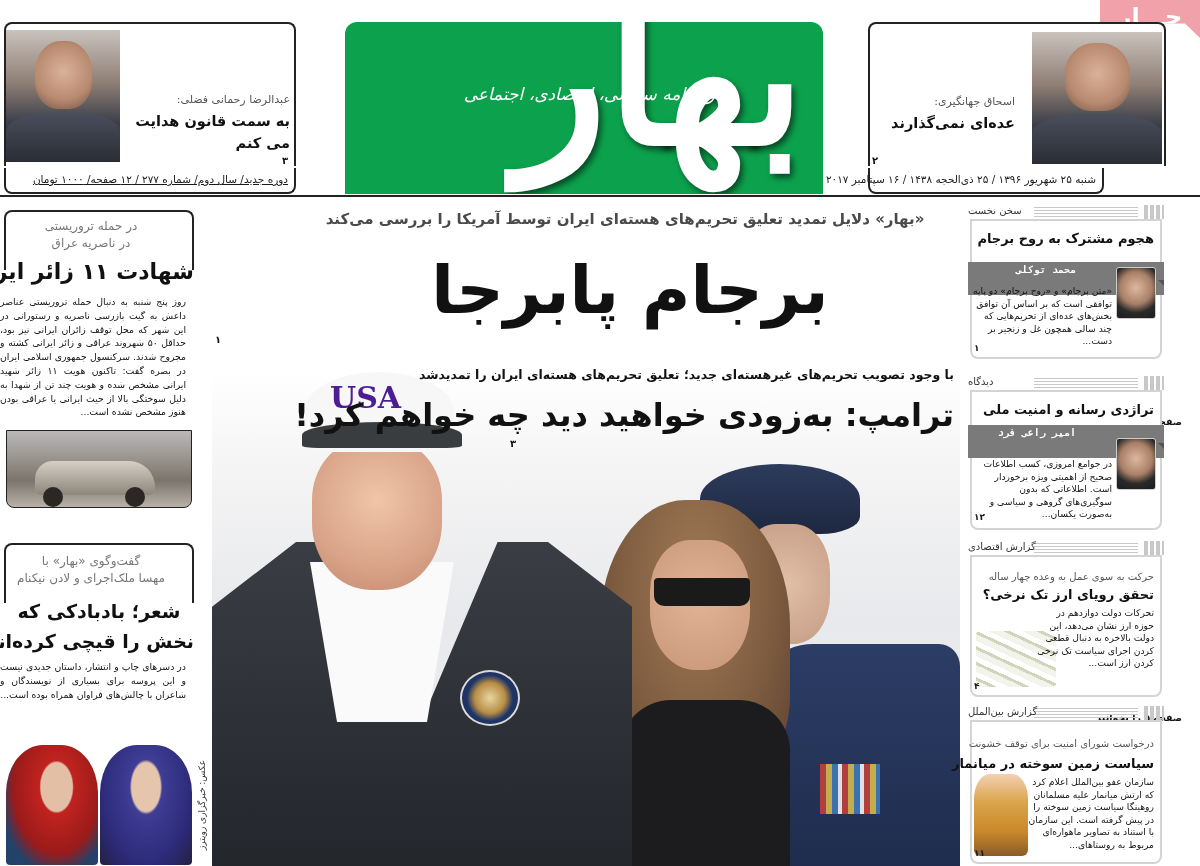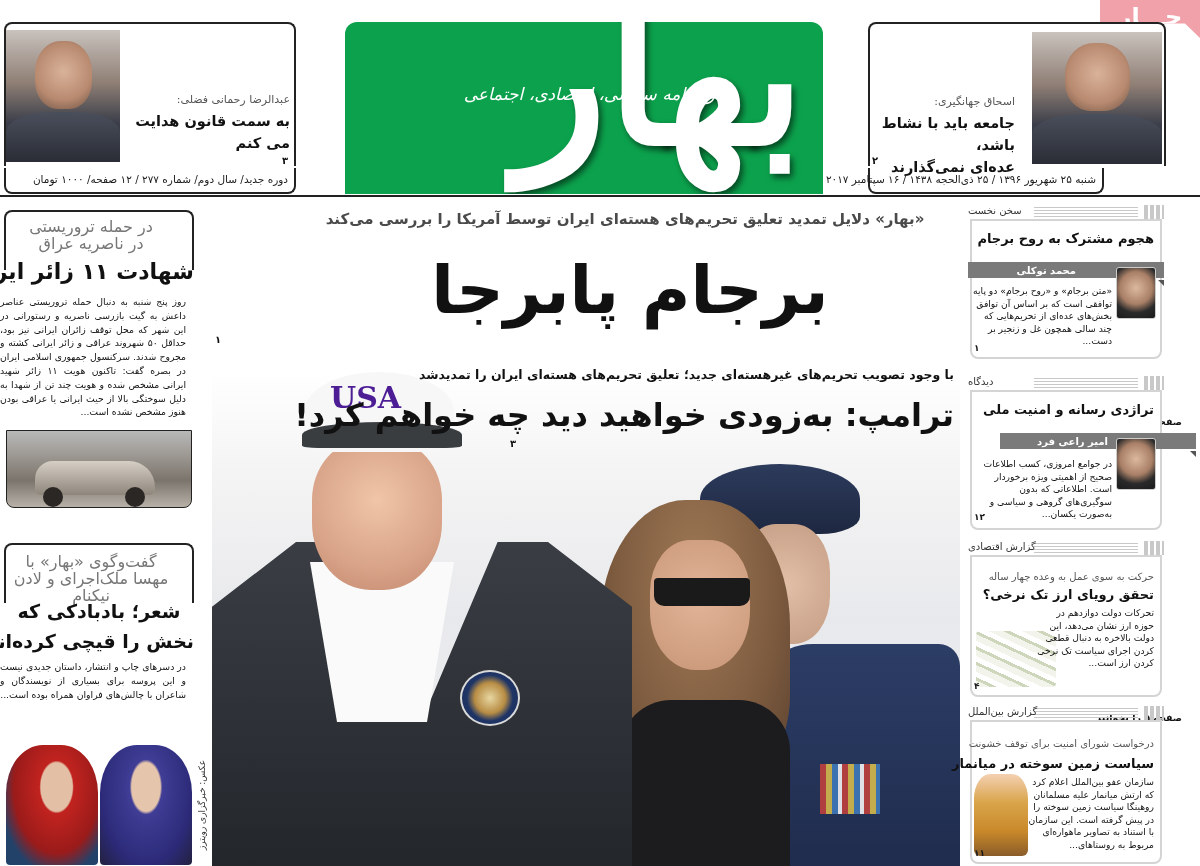--- a/index.html
+++ b/index.html
@@ -36,21 +36,21 @@
   .face-photo::before { content:""; position:absolute; left:25%; top:8%; width:50%; height:52%; border-radius:45% 45% 40% 40%; background: radial-gradient(circle at 50% 45%, #d9b29a 0%, #b88a70 60%, #6d5244 100%); }
   .face-photo::after { content:""; position:absolute; left:0; right:0; bottom:0; height:38%; background: linear-gradient(180deg,#4a4f5c,#2a2d35); border-radius: 40% 40% 0 0; }
   .face-left { left: 6px; top: 30px; width: 114px; height: 132px; }
   .face-right { left: 1032px; top: 32px; width: 130px; height: 132px; }
 
   .quote-speaker { position: absolute; font-size: 11px; color: #555; white-space: nowrap; }
   .quote-text { position: absolute; font-size: 14.5px; font-weight: bold; color: #111; line-height: 22px; text-align: right; }
   .page-num { position: absolute; font-size: 10px; font-weight: bold; color: #111; }
 
   .infobar { position: absolute; top: 168px; height: 26px; border: 2px solid #222; border-top: none; border-radius: 0 0 8px 8px; font-size: 10.5px; line-height: 22px; padding: 0 6px; white-space: nowrap; text-align: right; }
-  .infobar-left { left: 4px; width: 292px; }
+  .infobar-left { left: 4px; width: 292px; text-decoration: underline; }
   .infobar-right { left: 868px; width: 236px; }
 
   
   .kicker { position: absolute; left: 300px; width: 650px; top: 210px; text-align: center; font-size: 15px; font-weight: bold; color: #4a4a4a; white-space: nowrap; }
   .main-headline { position: absolute; left: 300px; width: 660px; top: 252px; text-align: center; font-size: 66px; font-weight: bold; color: #111; font-family: "DejaVu Sans", sans-serif; letter-spacing: -1px; }
   .sub-headline { position: absolute; right: 246px; top: 367px; font-size: 12.5px; font-weight: bold; color: #111; white-space: nowrap; }
   .second-headline { position: absolute; right: 246px; top: 396px; font-size: 32px; font-weight: bold; color: #111; white-space: nowrap; }
   .num-1 { left: 215px; top: 334px; }
   .num-3 { left: 510px; top: 438px; }
 
@@ -76,41 +76,41 @@
   .off-face { position:absolute; left:40px; top:60px; width:90px; height:120px; background: radial-gradient(circle,#e1bfa6,#c49c84); border-radius:40%; }
   .off-body { position:absolute; left:50px; top:180px; width:210px; height:222px; background: linear-gradient(180deg,#2c3d66,#1f2c4d); border-radius: 30% 10% 0 0; }
   .off-ribbons { position:absolute; left:120px; top:300px; width:60px; height:50px; background: repeating-linear-gradient(90deg,#c9413c 0 6px,#e0c24a 6px 12px,#3f7dbf 12px 18px,#ffffff 18px 22px); opacity:.85; }
 
   .photo-credit { position:absolute; left:197px; top:760px; width:14px; height:106px; writing-mode: vertical-rl; transform: rotate(180deg); font-size:9px; color:#333; white-space: nowrap; }
 
   
   .lbox { position:absolute; left:4px; width:190px; border-top:2px solid #222; border-left:2px solid #222; border-right:2px solid #222; border-radius: 8px 8px 0 0; }
   .lbox1 { top: 210px; height: 60px; }
   .lbox2 { top: 543px; height: 60px; }
-  .lkicker { position:absolute; left:6px; width:170px; text-align:center; font-size:16px; color:#777; line-height:17px; }
+  .lkicker { position:absolute; left:6px; width:170px; text-align:center; font-size:12px; color:#777; line-height:17px; }
   .lheadline { position:absolute; left:4px; width:190px; text-align:center; font-weight:bold; color:#111; white-space: nowrap; }
   .lbody { position:absolute; left:0; width:186px; font-size:9.3px; line-height:13.8px; color:#111; text-align: justify; text-align-last: right; }
   .lreadmore { position:absolute; right:18px; font-size:9.5px; font-weight:bold; color:#111; white-space:nowrap; }
   .car-photo { position:absolute; left:6px; top:420px; width:186px; height:78px; border-radius: 0 0 8px 8px; overflow:hidden; background: linear-gradient(180deg,#b9b9b9 0%, #9a958f 35%, #7b746c 65%, #b8b1a8 100%); border:1px solid #222; }
   .car-shape { position:absolute; left:28px; top:30px; width:120px; height:34px; background: linear-gradient(180deg,#d6cfc5,#8e867b); border-radius: 18px 26px 6px 6px; }
   .car-wheel { position:absolute; top:56px; width:20px; height:20px; border-radius:50%; background:#2a2725; }
   .women-photo { position:absolute; left:6px; top:745px; width:186px; height:120px; }
   .woman { position:absolute; top:0; width:92px; height:120px; border-radius: 40% 40% 4px 4px; }
   .woman-red { left:0; background: radial-gradient(ellipse at 55% 35%, #e3bfa6 0%, #e3bfa6 22%, #c1231f 24%, #9a1b1a 60%, #23426a 80%); }
   .woman-blue { left:94px; background: radial-gradient(ellipse at 50% 35%, #e6c5ad 0%, #e6c5ad 22%, #3f3d95 25%, #2c2a78 70%, #23213f 100%); }
 
   
   .rsec { position:absolute; left:968px; width:194px; }
   .rsec-label { position:absolute; left:0; top:0; font-size:10px; color:#333; white-space:nowrap; }
   .rsec-lines { position:absolute; left:66px; top:2px; width:104px; height:10px; background: repeating-linear-gradient(180deg,#c8c8c8 0 1px, transparent 1px 3px); }
   .rsec-bars { position:absolute; left:176px; top:0; width:20px; height:14px; background: repeating-linear-gradient(90deg,#c8c8c8 0 4px, transparent 4px 6px); }
   .rsec-box { position:absolute; left:2px; top:14px; width:192px; border:2px solid #d4d4d4; border-radius:0 0 8px 8px; background:#fff; }
   .rtitle { position:absolute; right:8px; font-size:13px; font-weight:bold; color:#111; white-space:nowrap; }
   .rkicker { position:absolute; right:8px; font-size:10px; color:#555; white-space:nowrap; }
-  .author-bar { position:absolute; left:0; width:196px; height:16px; background:#7a7a7a; color:#fff; font-size:10px; font-weight:bold; line-height:18px; padding-right:88px; white-space:nowrap; }
+  .author-bar { position:absolute; left:0; width:196px; height:33px; background:#7a7a7a; color:#fff; font-size:10px; font-weight:bold; line-height:18px; padding-right:88px; white-space:nowrap;font-family:Liberation Mono, monospace; }
   .author-bar::after { content:""; position:absolute; left:190px; top:18px; border-top:6px solid #555; border-left:6px solid transparent; }
   .author-photo { position:absolute; right:6px; width:40px; height:52px; background: radial-gradient(circle at 50% 40%, #dcb89f 0%, #a98067 45%, #2a2a2a 70%, #1b1b1b 100%); border:1px solid #ccc; border-radius:3px; }
   .rbody { position:absolute; font-size:9.2px; line-height:12.5px; color:#111; text-align:right; }
   .rnum { position:absolute; left:6px; font-size:9px; font-weight:bold; }
   .money-img { position:absolute; left:8px; width:80px; height:56px; background: repeating-linear-gradient(25deg,#f1f3ea 0 6px,#c8d2b4 6px 9px,#ffffff 9px 14px); border-radius:4px; opacity:.9; }
   .refugee-img { position:absolute; left:6px; width:54px; height:82px; background: linear-gradient(180deg,#f4d0b2 0%, #d9a44a 35%, #c9892a 70%, #8a5c2a 100%); border-radius:30% 30% 6px 6px; }
 </style>
 </head>
 <body>
 
@@ -128,21 +128,20 @@
 <div class="quote-text" style="right:910px; top:110px; width:170px;">
   <div>به سمت قانون هدایت می کنم</div>
 </div>
 <div class="page-num" style="left:282px; top:155px;">۳</div>
 <div class="infobar infobar-left">دوره جدید/ سال دوم/ شماره ۲۷۷ / ۱۲ صفحه/ ۱۰۰۰ تومان</div>
 
 <div class="topbox topbox-right"></div>
 <div class="face-photo face-right"></div>
 <div class="quote-speaker" style="right:185px; top:95px;">اسحاق جهانگیری:</div>
 <div class="quote-text" style="right:185px; top:112px; width:160px;">
-  <div>جامعه باید با نشاط باشد،</div>
   <div>عده‌ای نمی‌گذارند</div>
 </div>
 <div class="page-num" style="left:872px; top:155px;">۲</div>
 <div class="infobar infobar-right">شنبه ۲۵ شهریور ۱۳۹۶ / ۲۵ ذی‌الحجه ۱۴۳۸ / ۱۶ سپتامبر ۲۰۱۷</div>
 
 <div class="kicker">«بهار» دلایل تمدید تعلیق تحریم‌های هسته‌ای ایران توسط آمریکا را بررسی می‌کند</div>
 <div class="main-headline">برجام پابرجا</div>
 <div class="page-num num-1">۱</div>
 
 <div class="hero-photo">
@@ -216,21 +215,21 @@
   <div class="rbody" style="right:50px; top:80px; width:140px;">«متن برجام» و «روح برجام» دو پایه توافقی است که بر اساس آن توافق بخش‌های عده‌ای از تحریم‌هایی که چند سالی همچون غل و زنجیر بر دست...</div>
   <div class="rnum" style="top:138px;">۱</div>
 </div>
 
 <div class="rsec" style="top:376px; height:155px;">
   <div class="rsec-bars"></div>
   <div class="rsec-lines"></div>
   <div class="rsec-label">دیدگاه</div>
   <div class="rsec-box" style="height:140px;"></div>
   <div class="rtitle" style="top:26px;">تراژدی رسانه و امنیت ملی</div>
-  <div class="author-bar" style="top:57px;margin-left:32px;">امیر راعی فرد</div>
+  <div class="author-bar" style="top:49px;">امیر راعی فرد</div>
   <div class="author-photo" style="top:62px;"></div>
   <div class="rbody" style="right:50px; top:82px; width:140px;">در جوامع امروزی، کسب اطلاعات صحیح از اهمیتی ویژه برخوردار است. اطلاعاتی که بدون سوگیری‌های گروهی و سیاسی و به‌صورت یکسان...</div>
   <div class="rnum" style="top:136px;">۱۲</div>
 </div>
 
 <div class="rsec" style="top:541px; height:155px;">
   <div class="rsec-bars"></div>
   <div class="rsec-lines"></div>
   <div class="rsec-label">گزارش اقتصادی</div>
   <div class="rsec-box" style="height:142px;"></div>

